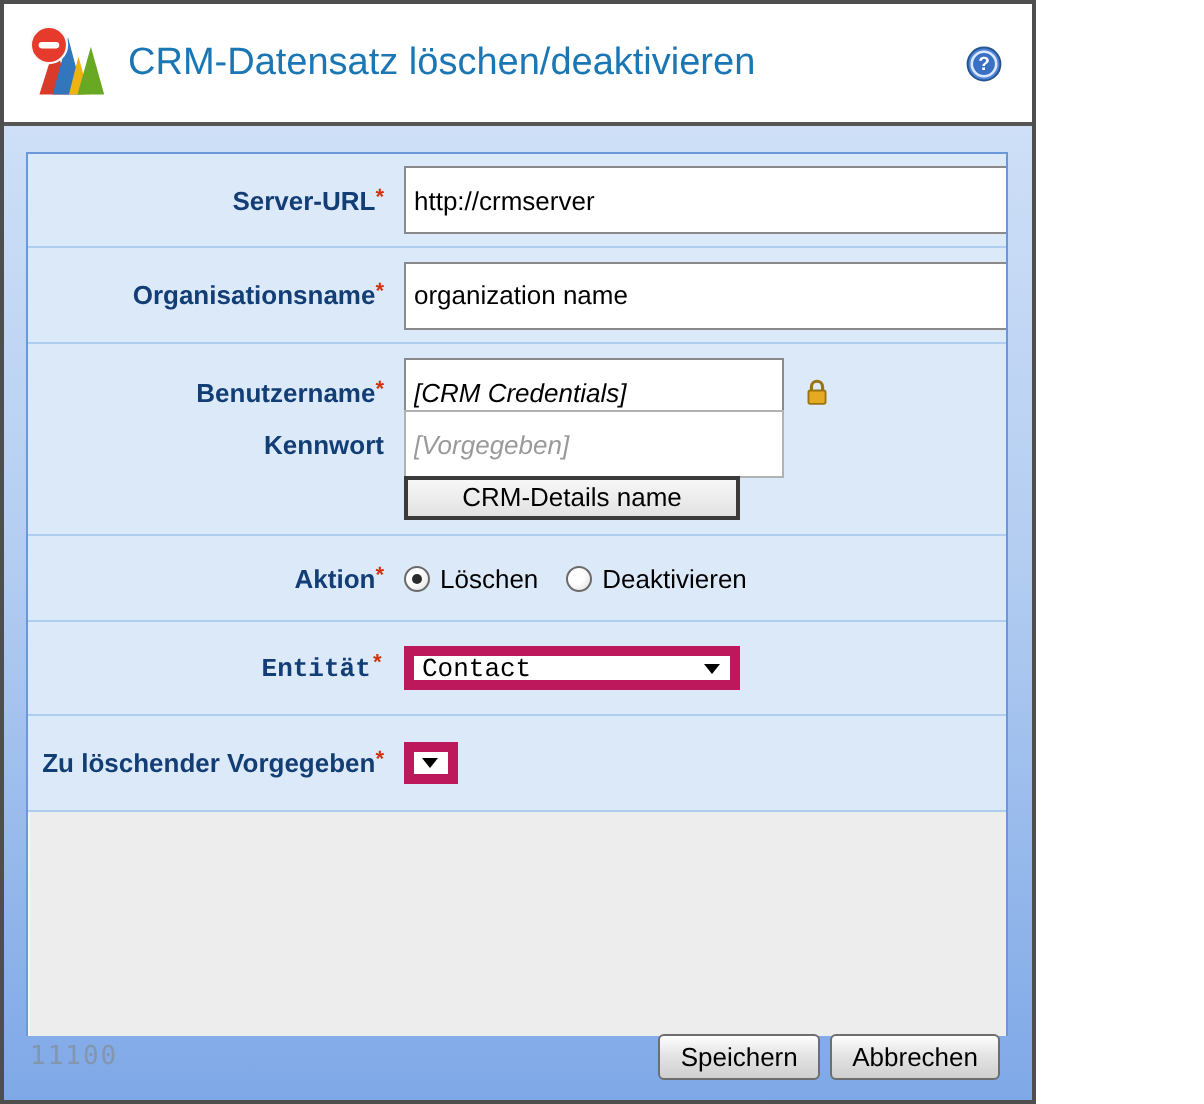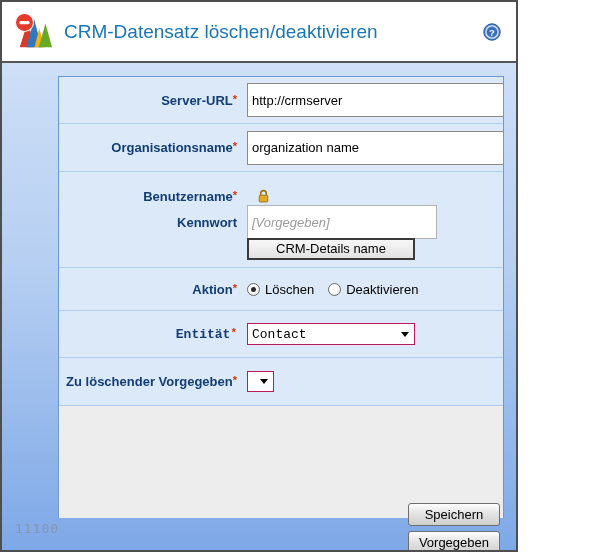--- a/index.html
+++ b/index.html
@@ -37,21 +37,20 @@
     padding:13px 12px 0 11px;
     display:flex; flex-direction:column;
   }
 
   .panel {
     flex:1;
     border:1px solid #6b98d8;
     border-bottom:none;
     display:flex; flex-direction:column;
     overflow:hidden;
-    margin-left:45px;
   }
   .form-row {
     background:#dce9f8;
     border-bottom:1px solid #aecdef;
     display:flex; align-items:center;
     flex-shrink:0;
   }
   .r1 { height:47px; } .r2 { height:48px; }
   .r3 { height:96px; align-items:flex-start; padding-top:12px; }
   .r4 { height:43px; } .r5 { height:47px;font-family:Liberation Mono, monospace; } .r6 { height:48px; }
@@ -104,21 +103,21 @@
     background:radial-gradient(circle at 35% 35%, #ffffff 40%, #dcdcdc);
     display:inline-block; position:relative; margin-right:5px; flex-shrink:0;
   }
   .radio.checked::after {
     content:""; position:absolute; left:3px; top:3px; right:3px; bottom:3px;
     border-radius:50%; background:#2b2b2b;
   }
 
   .fake-select {
     height:22px; background:#ffffff;
-    border:1px solid #be185d;
+    border:5px solid #be185d;
     display:flex; align-items:center;
     font-size:13px; color:#000;
     padding-left:4px; cursor:pointer;
   }
   .entity-select { width:168px; }
   .record-select { width:27px; height:21px; }
   .sel-arrow {
     margin-left:auto; margin-right:5px;
     width:0; height:0;
     border-left:4px solid transparent; border-right:4px solid transparent;
@@ -129,21 +128,21 @@
   .footer {
     height:32px; flex-shrink:0;
     display:flex; align-items:center;
     padding:0 4px 12px 2px;
   }
   .status-code {
     font-family:"DejaVu Sans Mono", monospace;
     font-size:13px; letter-spacing:1px;
     color:#8495ae;
   }
-  .btn-group { margin-left:auto; display:flex; gap:5px;flex-direction:column; }
+  .btn-group { margin-left:auto; display:flex; gap:5px; }
   .win-btn {
     height:23px; min-width:81px;
     border:1px solid #6e6e6e; border-radius:3px;
     background:linear-gradient(#fefefe, #e4e4e4 45%, #cfcfcf);
     font-family:"Liberation Sans", sans-serif;
     font-size:13px; color:#000;
     padding:0 10px; cursor:pointer;
   }
 </style>
 </head>
@@ -201,20 +200,21 @@
             <path d="M2.6 11.4 H6.6 M4.6 9.4 V13.4" stroke="#ffffff" stroke-width="1.4"></path>
           </svg>
         </div>
       </div>
 
       <div class="form-row r3">
         <div class="sub-rows" style="width:100%;">
           <div class="sub-row">
             <div class="label-col"><span>Benutzername</span><span class="req">*</span></div>
             <div class="value-col">
+              <input class="text-input narrow italic" type="text" value="[CRM Credentials]" style="">
               <svg class="lock" viewBox="0 0 14 16">
                 <path d="M4 7.5 V5.2 a3 3 0 0 1 6 0 V7.5" fill="none" stroke="#9a7414" stroke-width="1.7"></path>
                 <rect x="2.4" y="7.2" width="9.2" height="7.2" rx="1" fill="#e5a922" stroke="#9a7414"></rect>
               </svg>
             </div>
           </div>
           <div class="sub-row">
             <div class="label-col"><span>Kennwort</span></div>
             <div class="value-col">
               <input class="text-input narrow pw" type="text" placeholder="[Vorgegeben]" style="">
@@ -263,17 +263,17 @@
         </div>
       </div>
 
       <div class="gray-filler"></div>
     </div>
 
     <div class="footer">
       <span class="status-code">11100</span>
       <div class="btn-group">
         <button class="win-btn">Speichern</button>
-        <button class="win-btn">Vorgegeben</button>
+        <button class="win-btn">Abbrechen</button>
       </div>
     </div>
   </div>
 </div>
 
 </body></html>

